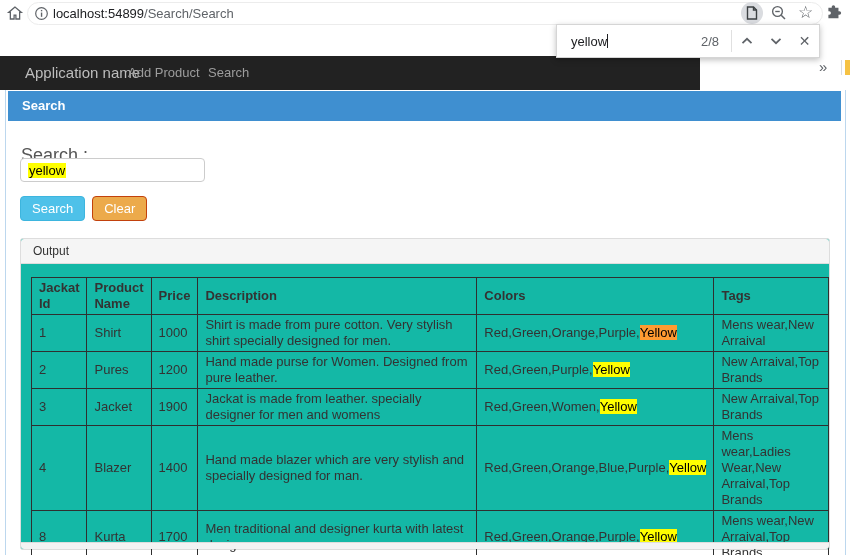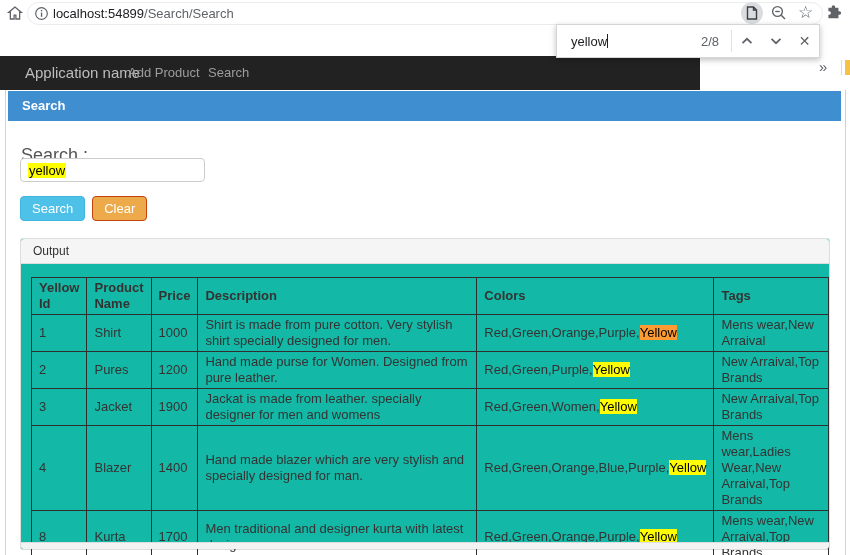--- a/index.html
+++ b/index.html
@@ -202,21 +202,21 @@
       <colgroup>
         <col style="width:47px">
           <col style="width:58px">
           <col style="width:34px">
         <col style="width:339px">
           <col style="width:185px">
           <col style="width:124px">
       </colgroup>
       <tbody>
           <tr class="rh0">
-        <th>Yellow Id</th>
+        <th>Jackat Id</th>
         <th>Product Name</th>
         <th>Price</th>
         <th>Description</th>
         <th>Colors</th>
         <th>Tags</th>
       </tr>
       <tr class="rh1">
         <td>1</td>
         <td>Shirt</td>
         <td>1000</td>

